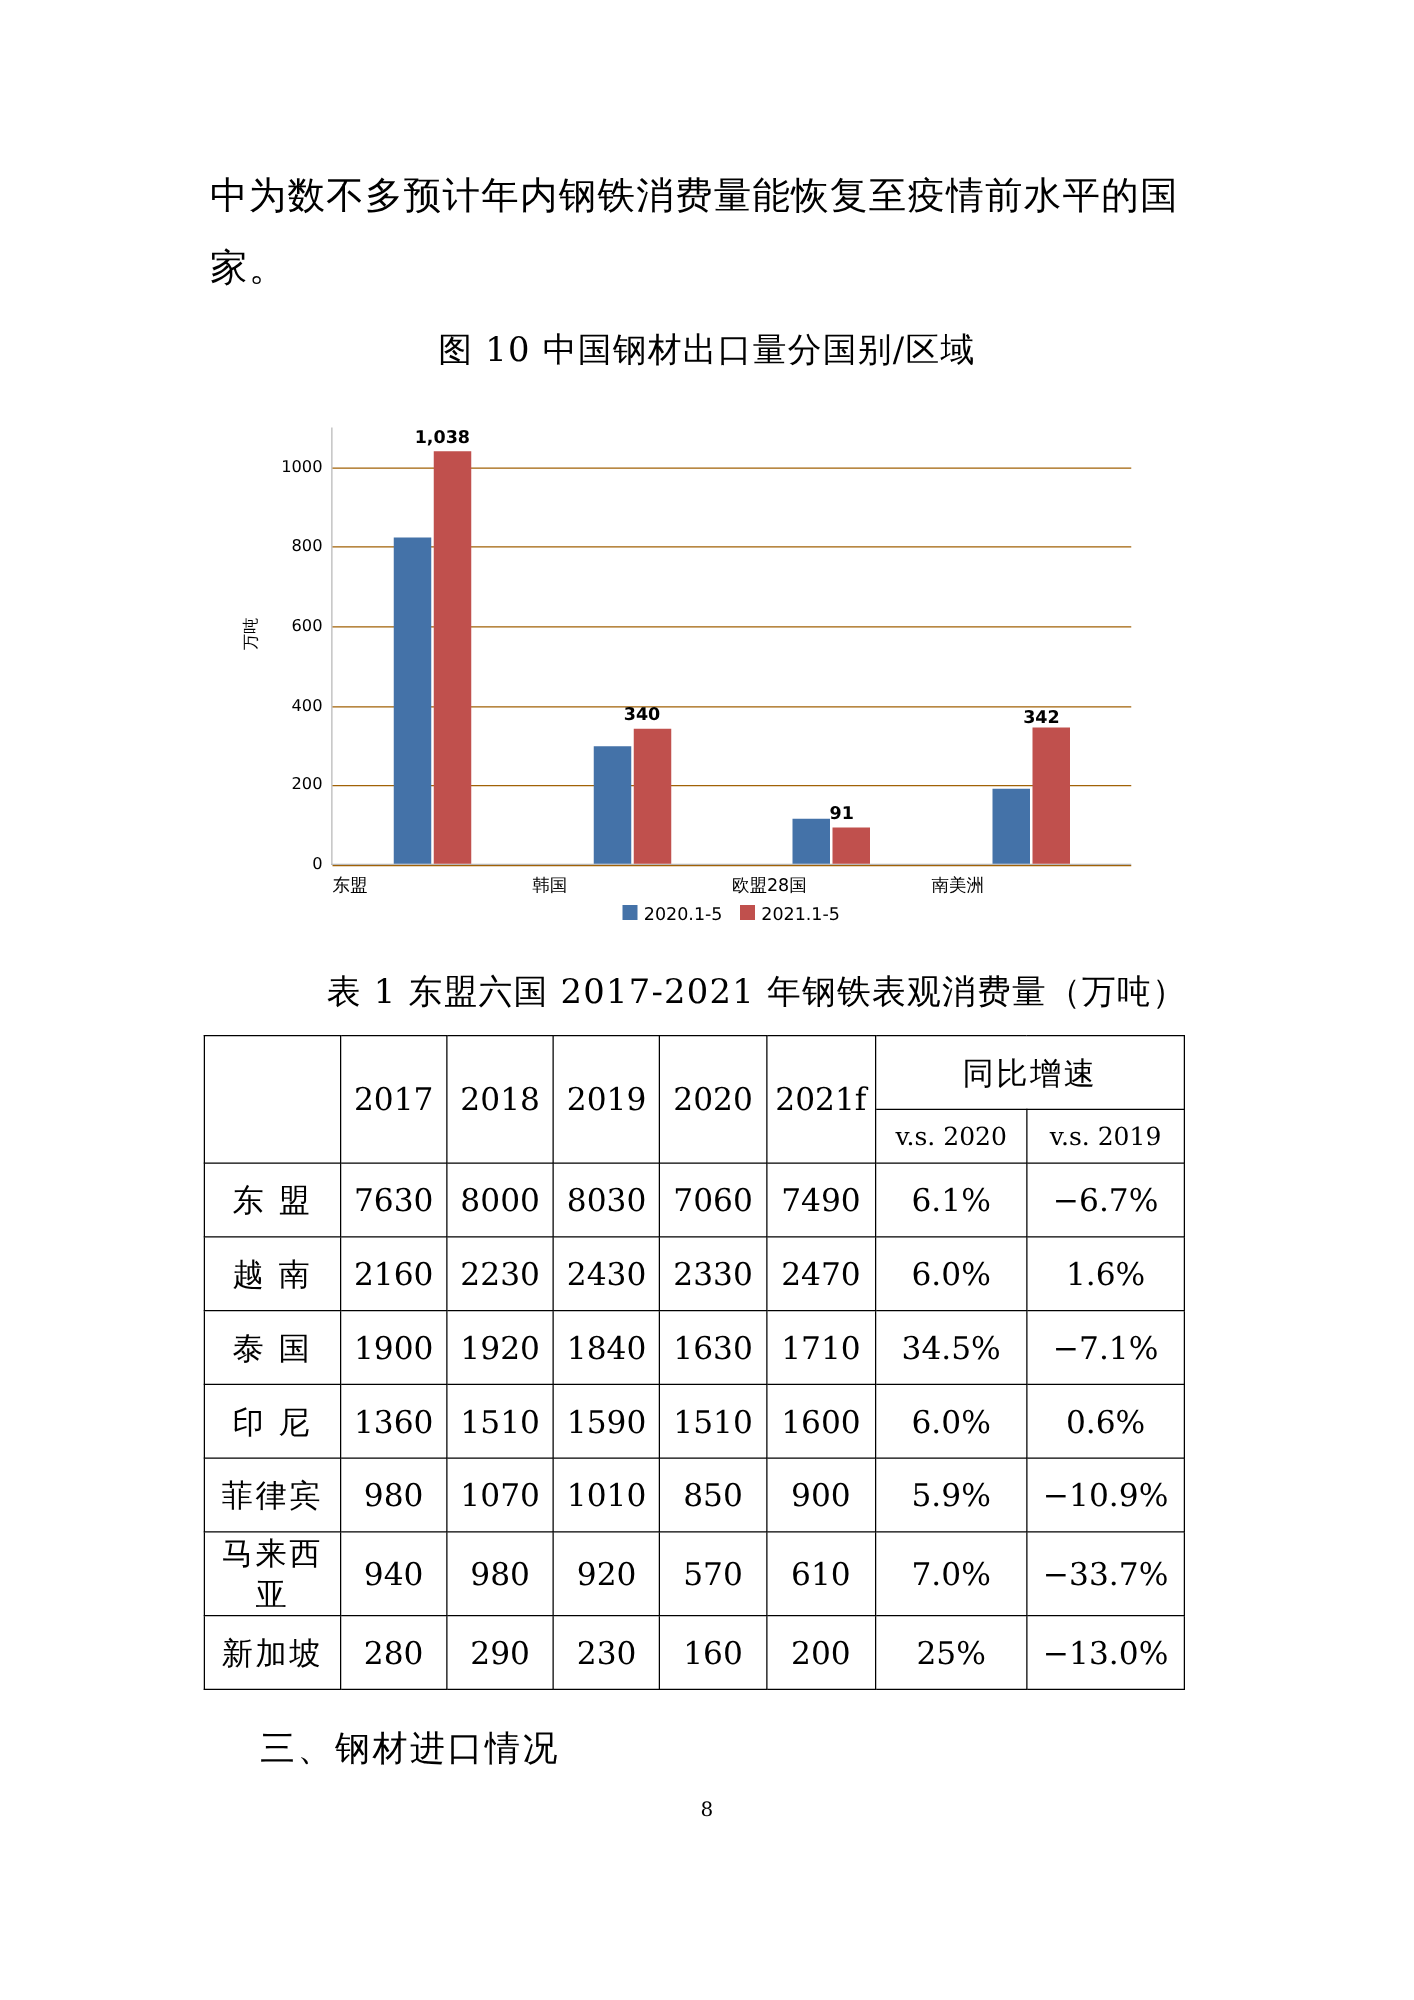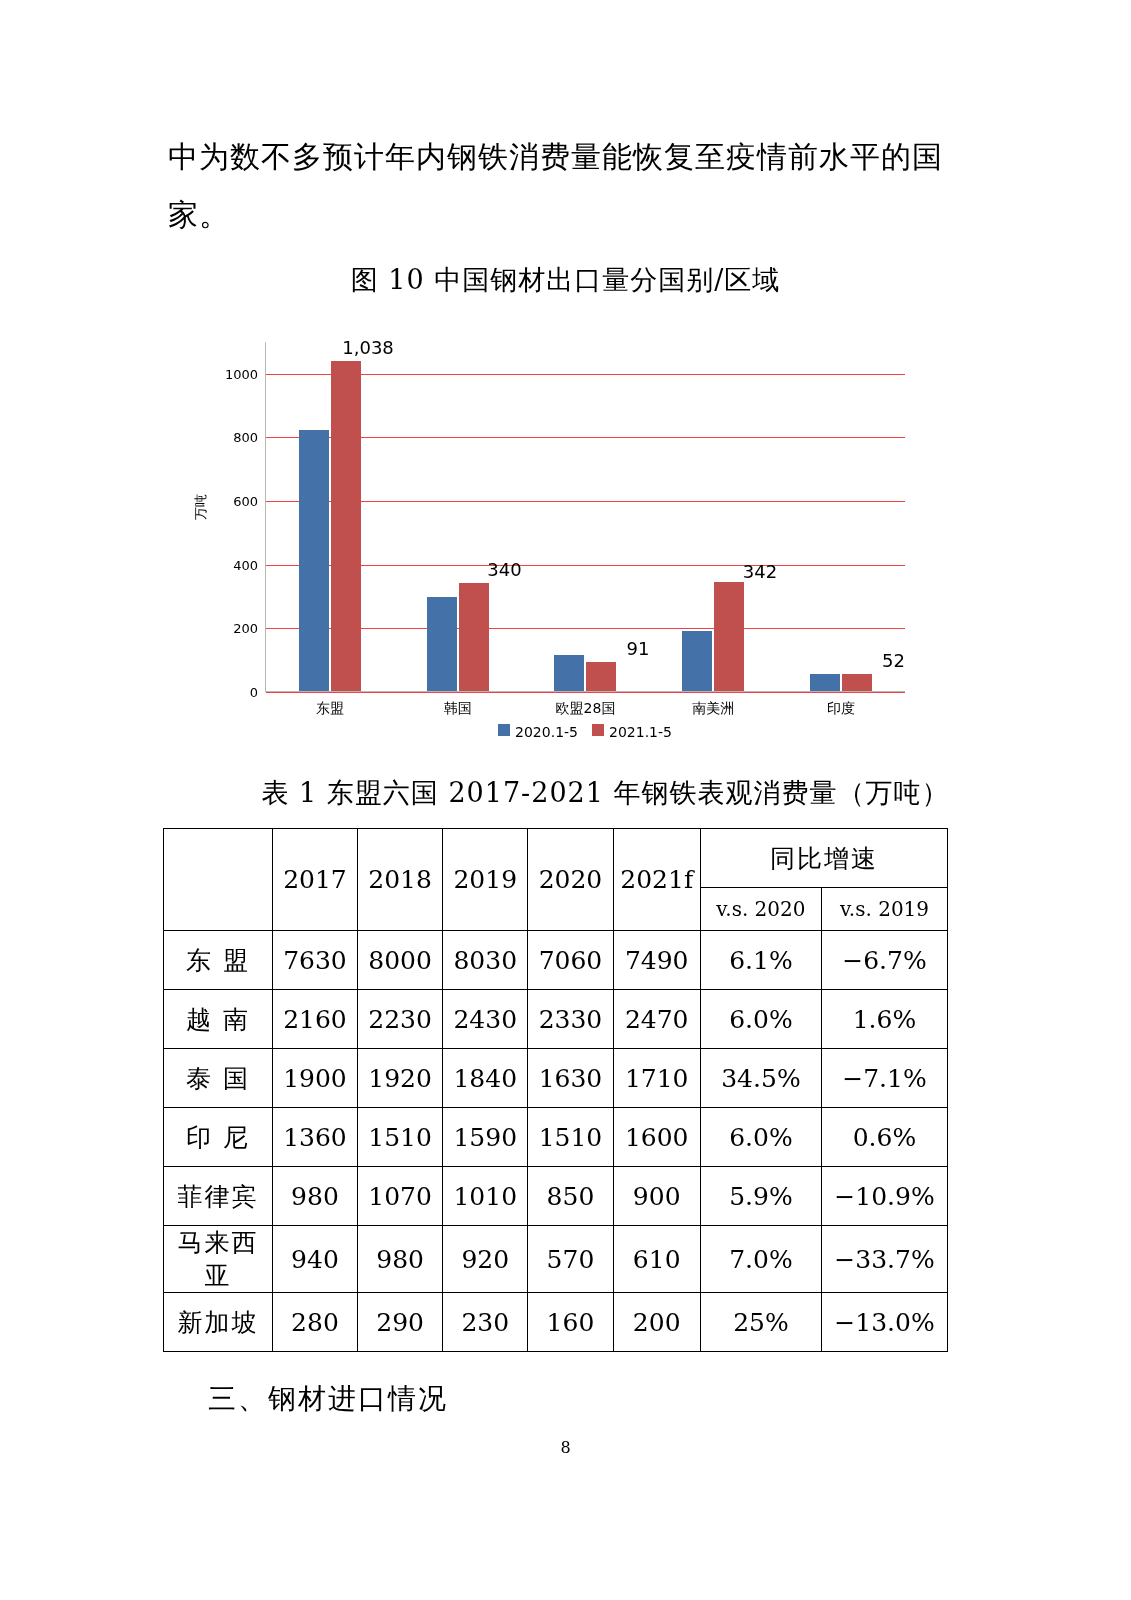--- a/index.html
+++ b/index.html
@@ -72,21 +72,21 @@
     height: 350px;
     border-left: 1px solid #b8b8b8;
     border-bottom: 1px solid #b8b8b8;
     box-sizing: border-box;
   }
   .gridline {
     position: absolute;
     left: 0;
     width: 100%;
     height: 1px;
-    background: #ef4444;
+    background: #a16207;
   }
   .ytick {
     position: absolute;
     right: 100%;
     margin-right: 8px;
     transform: translateY(-50%);
     font-size: 13px;
     font-family: "DejaVu Sans", sans-serif;
     white-space: nowrap;
   }
@@ -112,30 +112,30 @@
     width: 30px;
     margin: 0 1px;
   }
   .bar.s0 { background: #4472a8; }
   .bar.s1 { background: #c0504d; }
   .grp-label {
     position: absolute;
     top: 100%;
     left: 0; right: 0;
     margin-top: 9px;
-    text-align: center;
+    text-align: left;
     font-size: 14px;
     font-family: "DejaVu Sans", sans-serif;
   }
   .val-label {
     position: absolute;
     left: 0; right: 0;
-    text-align: right;
-    font-size: 18px;
-    font-weight: normal;
+    text-align: center;
+    font-size: 14px;
+    font-weight: bold;
     font-family: "DejaVu Sans", sans-serif;
     transform: translateY(-100%);
     margin-left: 16px;
   }
   .legend {
     position: absolute;
     left: 75px;
     top: 404px;
     width: 640px;
     display: flex;
@@ -271,28 +271,20 @@
             <div class="grp-label">欧盟28国</div>
           </div>
           <div class="group">
             <div class="bars">
               <div class="bar s0" style="height: 59.8182px;"></div>
               <div class="bar s1" style="height: 108.818px;"></div>
             </div>
             <div class="val-label" style="top: 240px;">342</div>
             <div class="grp-label">南美洲</div>
           </div>
-          <div class="group">
-            <div class="bars">
-              <div class="bar s0" style="height: 16.5455px;"></div>
-              <div class="bar s1" style="height: 16.5455px;"></div>
-            </div>
-            <div class="val-label" style="top: 329.455px;">52</div>
-            <div class="grp-label">印度</div>
-          </div>
         </div>
       </div>
     <div class="legend" id="legend">
         <div class="legend-item">
           <span class="swatch s0"></span>
           <span>2020.1-5</span>
         </div>
         <div class="legend-item">
           <span class="swatch s1"></span>
           <span>2021.1-5</span>

